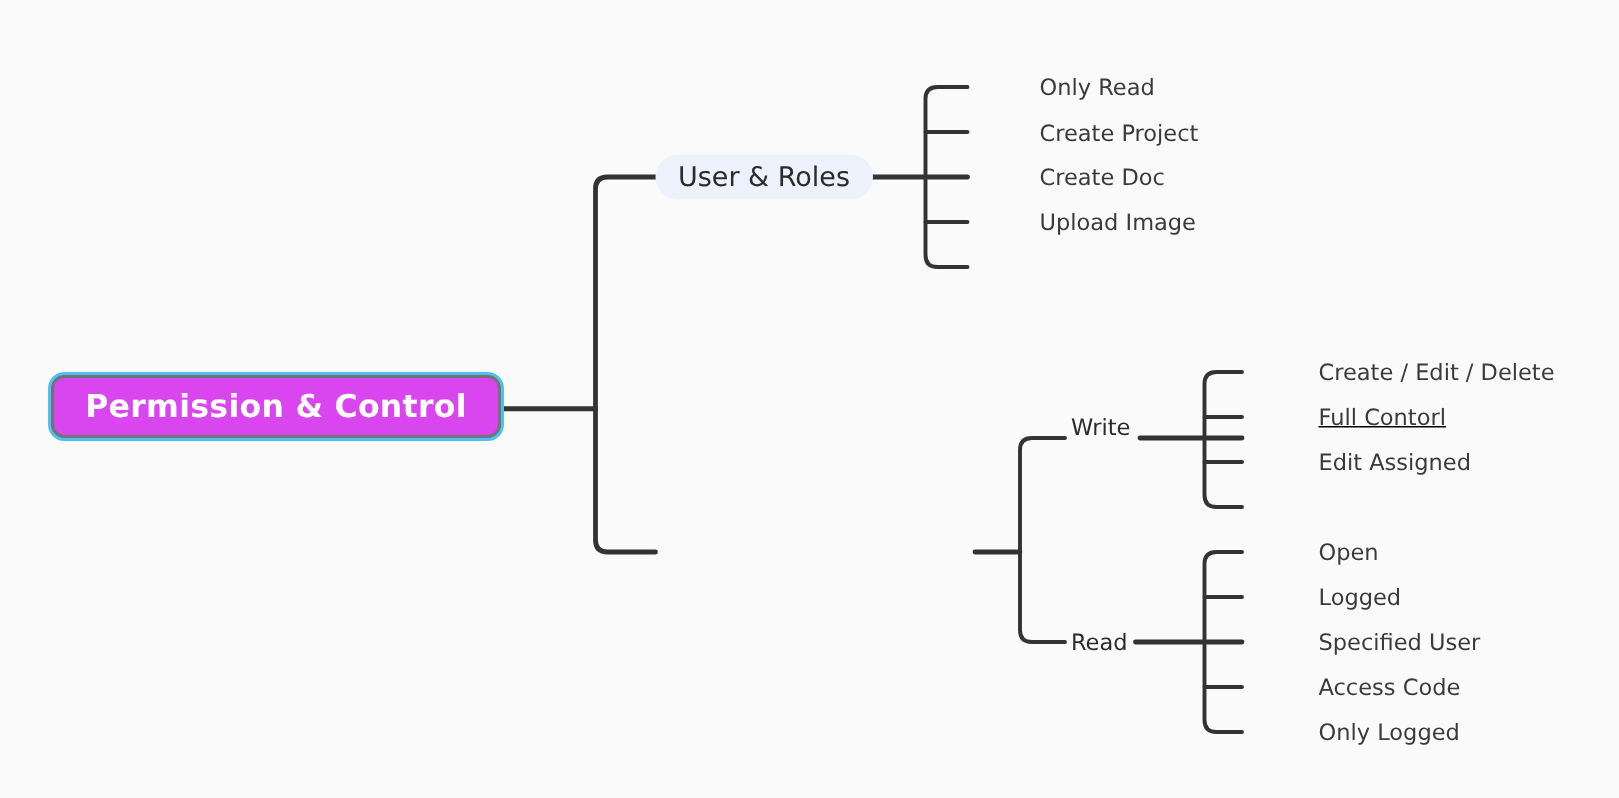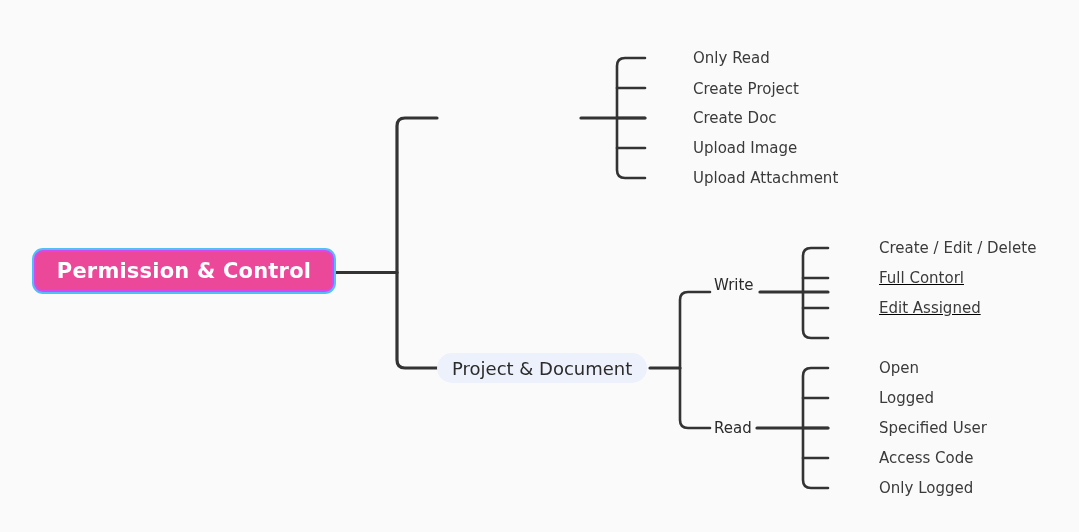--- a/index.html
+++ b/index.html
@@ -50,23 +50,23 @@
     position: absolute;
     white-space: nowrap;
   }
   
   .root-node {
     left: 33px;
     top: 249px;
     width: 302px;
     height: 44px;
     box-sizing: border-box;
-    background: #ec4899;
+    background: #d946ef;
     border-radius: 10px;
-    border: 3px solid #d946ef;
+    border: 3px solid #737373;
     outline: 2px solid #4fc0f5;
     outline-offset: -1px;
     display: flex;
     align-items: center;
     justify-content: center;
   }
   .root-label {
     color: #ffffff;
     font-size: 21px;
     font-weight: bold;
@@ -158,52 +158,49 @@
     <line x1="803" y1="428" x2="828" y2="428"></line>
     <line x1="803" y1="458" x2="828" y2="458"></line>
   </svg>
 
   <div class="node-layer">
 
     <div class="node root-node">
       <span class="root-label">Permission &amp; Control</span>
     </div>
 
-
-    <div class="node branch-pill" id="pill-project-document">
-      <span class="branch-label">Project &amp; Document</span>
-    </div>
+    <div class="node branch-pill" id="pill-user-roles">
+      <span class="branch-label">User &amp; Roles</span>
+    </div>
+
 
     <div class="node leaf" style="left:652px; top:48px;">
       <span class="leaf-label">Only Read</span>
     </div>
     <div class="node leaf" style="left:652px; top:78px;align-items:flex-end;">
       <span class="leaf-label">Create Project</span>
     </div>
     <div class="node leaf" style="left:652px; top:108px;">
       <span class="leaf-label">Create Doc</span>
     </div>
     <div class="node leaf" style="left:652px; top:138px;">
       <span class="leaf-label">Upload Image</span>
     </div>
-    <div class="node leaf" style="left:652px; top:168px;">
-      <span class="leaf-label">Upload Attachment</span>
-    </div>
 
     <div class="node sub-node" id="sub-write">
       <span class="sub-label">Write</span>
     </div>
 
     <div class="node leaf" style="left:838px; top:238px;justify-content:center;">
       <span class="leaf-label">Create / Edit / Delete</span>
     </div>
     <div class="node leaf" style="left:838px; top:268px;text-decoration:underline;">
       <span class="leaf-label">Full Contorl</span>
     </div>
-    <div class="node leaf" style="left:838px; top:298px;text-decoration:underline;">
+    <div class="node leaf" style="left:838px; top:298px;">
       <span class="leaf-label">Edit Assigned</span>
     </div>
 
     <div class="node sub-node" id="sub-read">
       <span class="sub-label">Read</span>
     </div>
 
     <div class="node leaf" style="left:838px; top:358px;text-align:right;">
       <span class="leaf-label">Open</span>
     </div>

